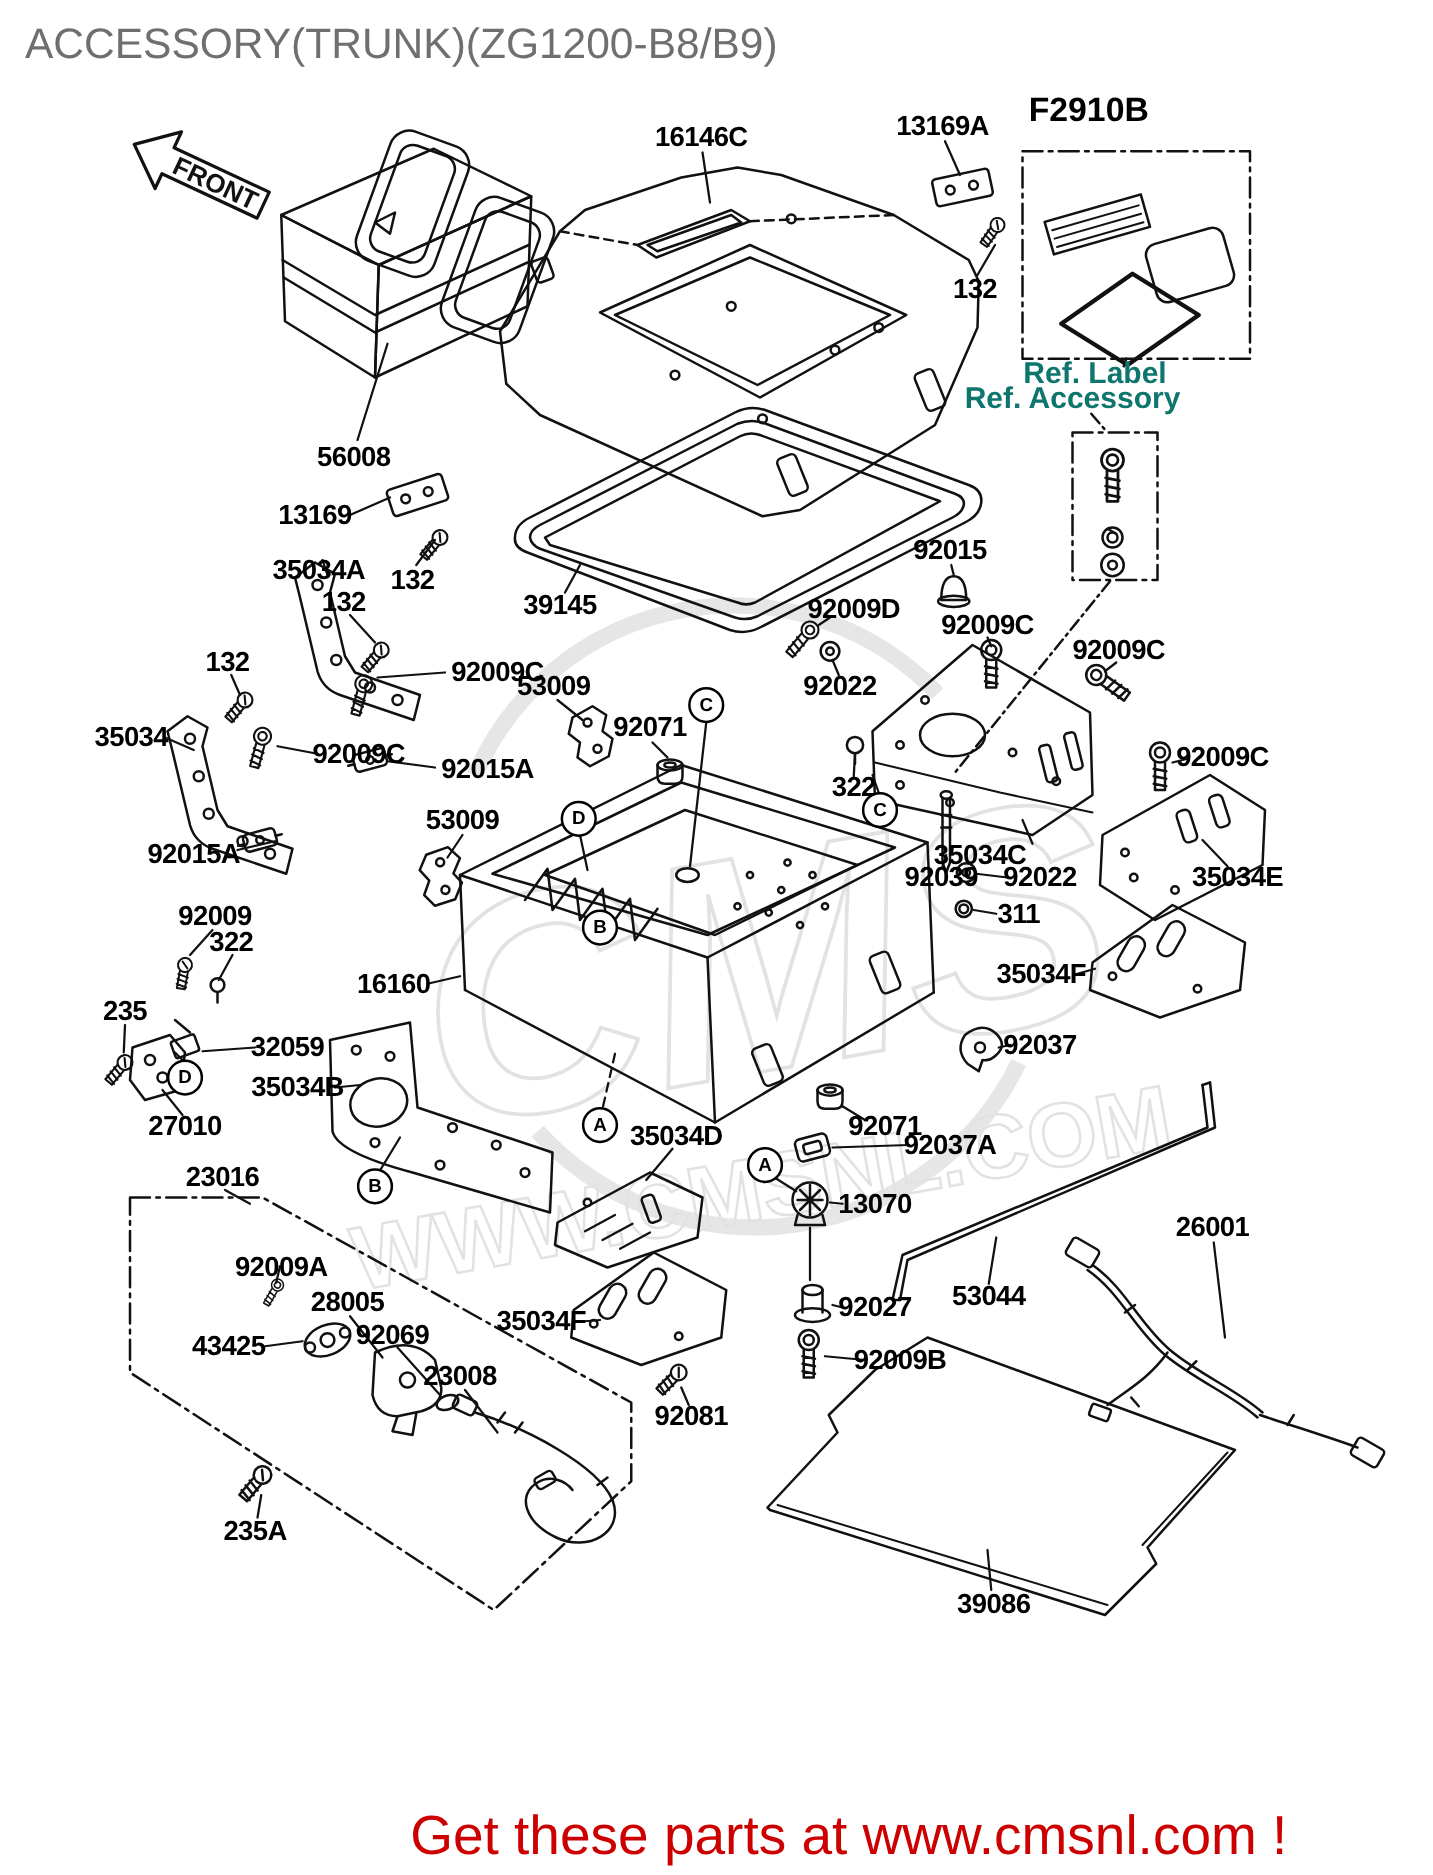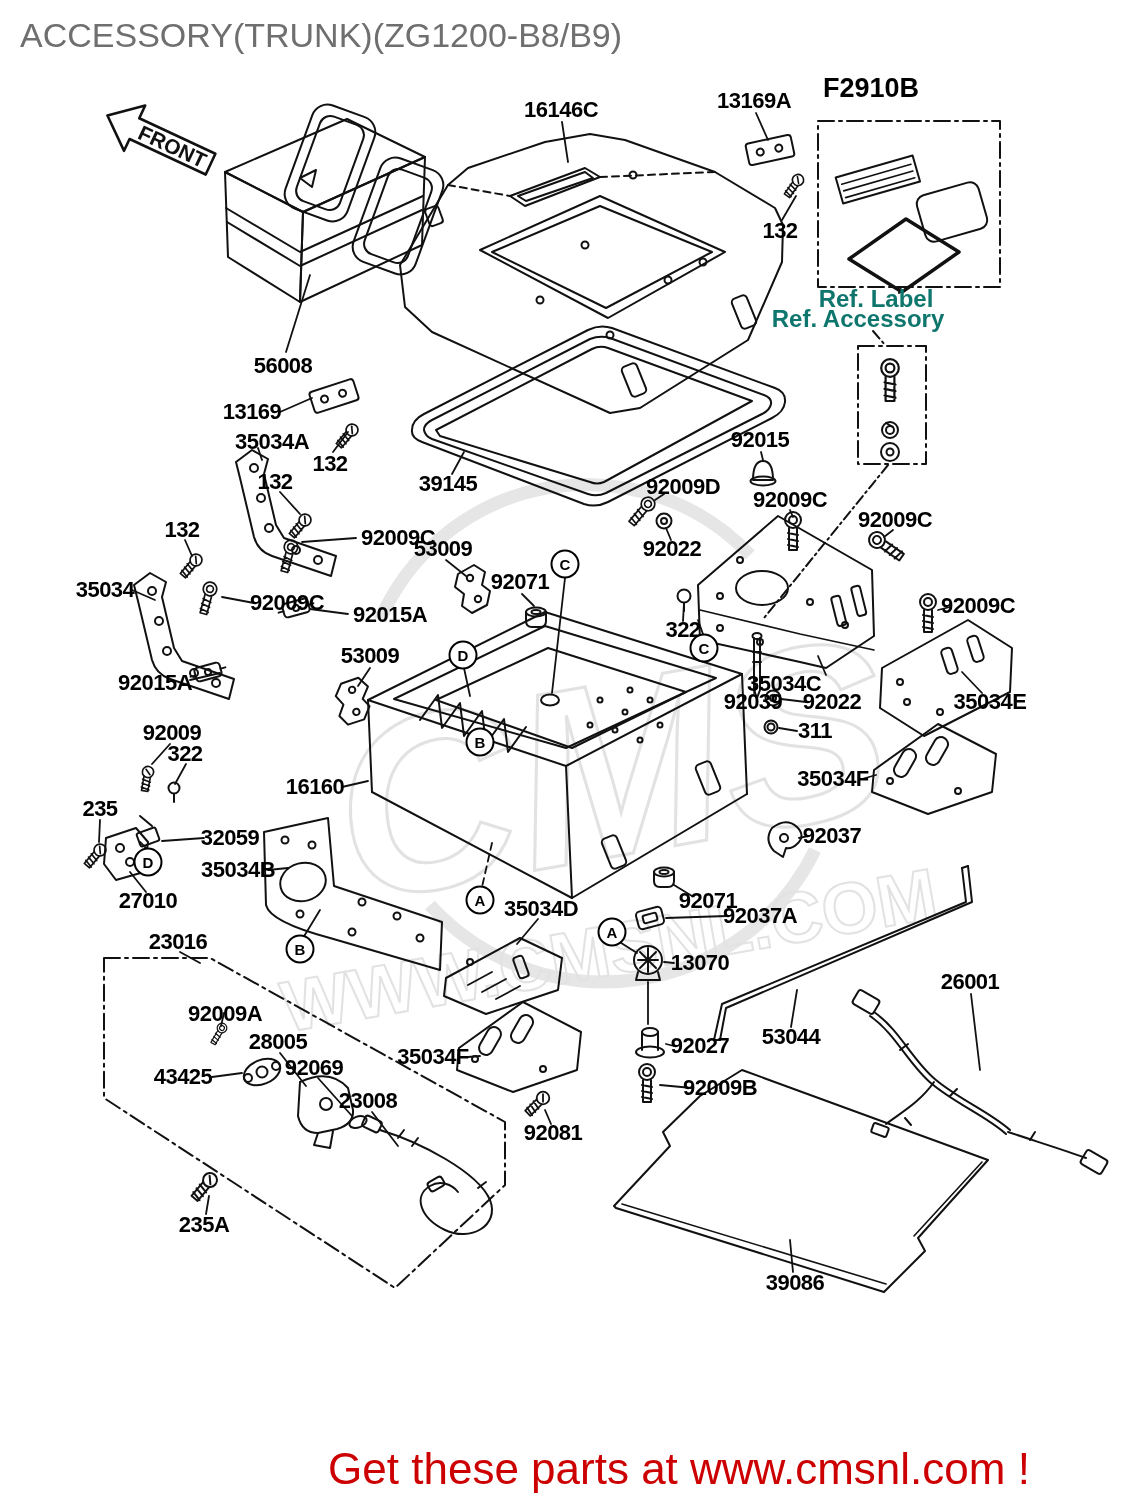--- a/index.html
+++ b/index.html
@@ -452,21 +452,21 @@
 <div id="title">ACCESSORY(TRUNK)(ZG1200-B8/B9)</div>
 <div id="diagram-code">F2910B</div>
 <div id="ref-label-text">Ref. Label</div>
 <div id="ref-accessory-text">Ref. Accessory</div>
 <div id="labels-layer">
       <div class="plabel" style="left: 283px; top: 366px;">56008</div>
       <div class="plabel" style="left: 561px; top: 110px;">16146C</div>
       <div class="plabel" style="left: 754px; top: 101px;">13169A</div>
       <div class="plabel" style="left: 780px; top: 231px;">132</div>
       <div class="plabel" style="left: 252px; top: 412px;">13169</div>
-      <div class="plabel" style="left: 255px; top: 442px; margin-left: 17px;">35034A</div>
+      <div class="plabel" style="left: 255px; top: 456px;">35034A</div>
       <div class="plabel" style="left: 330px; top: 464px;">132</div>
       <div class="plabel" style="left: 275px; top: 482px;">132</div>
       <div class="plabel" style="left: 182px; top: 530px;">132</div>
       <div class="plabel" style="left: 105px; top: 590px;">35034</div>
       <div class="plabel" style="left: 398px; top: 538px;">92009C</div>
       <div class="plabel" style="left: 390px; top: 615px;">92015A</div>
       <div class="plabel" style="left: 287px; top: 603px;">92009C</div>
       <div class="plabel" style="left: 155px; top: 683px;">92015A</div>
       <div class="plabel" style="left: 443px; top: 549px;">53009</div>
       <div class="plabel" style="left: 520px; top: 582px;">92071</div>

